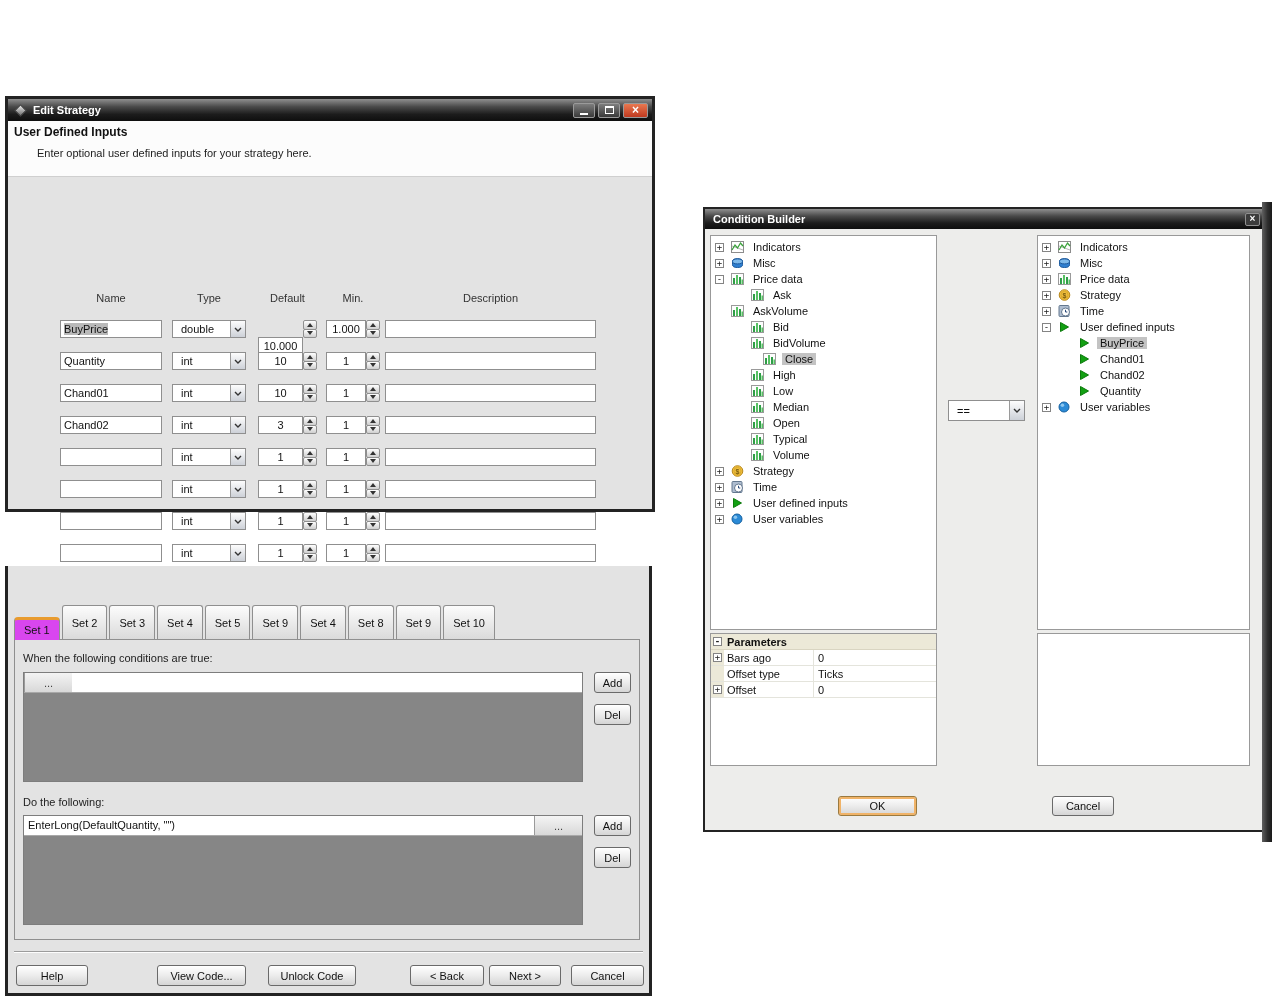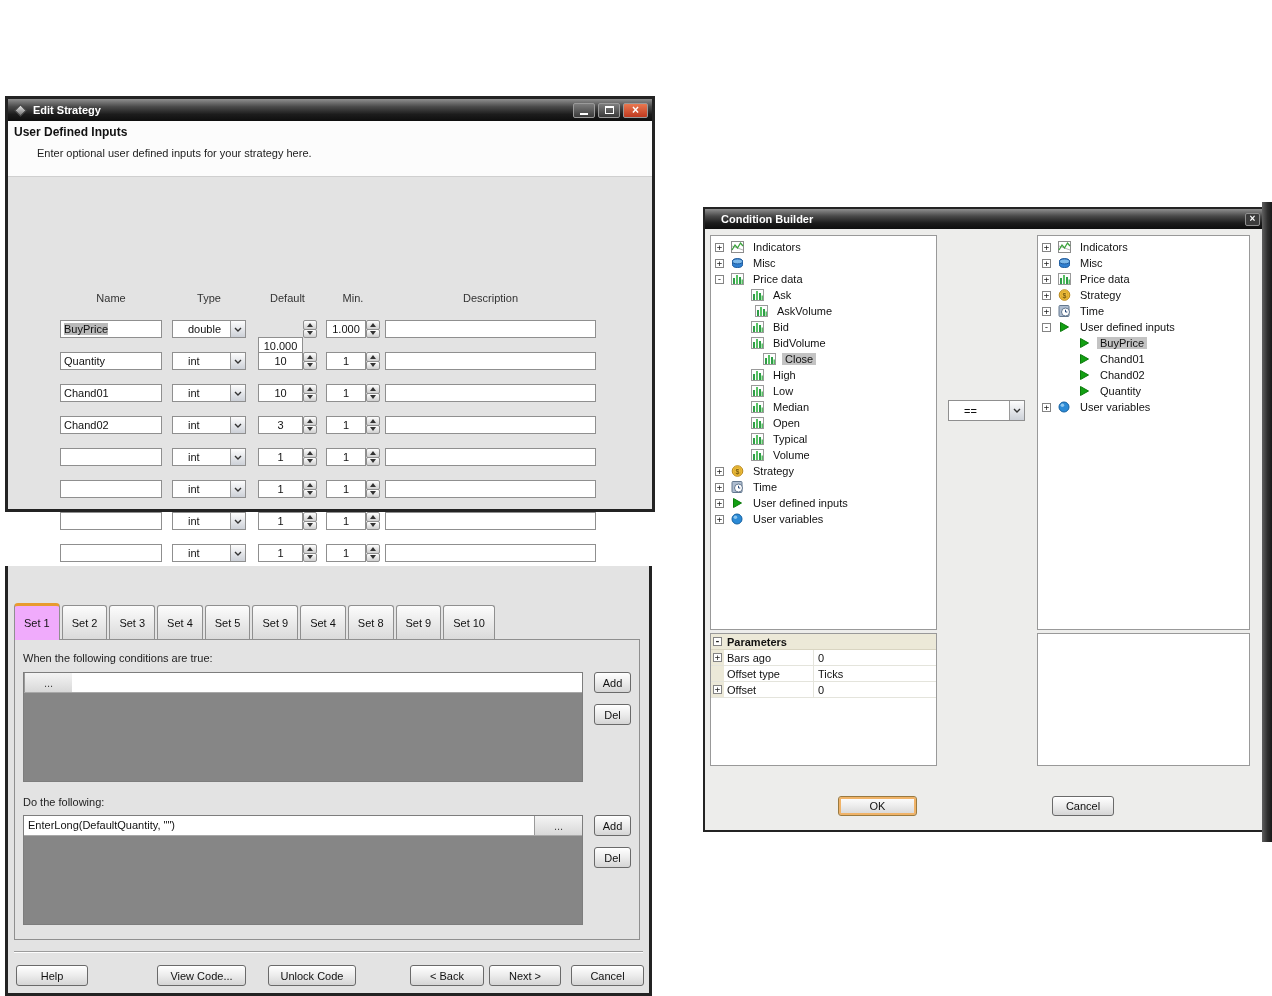--- a/index.html
+++ b/index.html
@@ -21,38 +21,38 @@
           border-radius:2px;color:#fff;font-size:10px;line-height:10px;text-align:center;font-weight:bold}
   .whitehead{position:absolute;left:0;right:0;background:#fcfcfc;border-bottom:1px solid #cfcfcf}
   .h1{position:absolute;left:6px;top:4px;font-weight:bold;font-size:12px}
   .h2{position:absolute;left:29px;top:26px;color:#222}
   .colhead{position:absolute;text-align:center;color:#333}
   .fld{position:absolute;height:18px;background:#fff;border:1px solid #8f8f8f;padding:2px 3px;
        white-space:pre;overflow:hidden}
   .fld.center{text-align:center;padding:2px 0}
   .nsel{background:#b9b9b9}
   .combo{position:absolute;height:18px;background:#fff;border:1px solid #8f8f8f;display:flex;align-items:center}
-  .ctext{flex:1;padding-left:15px;white-space:nowrap;overflow:hidden}
+  .ctext{flex:1;padding-left:8px;white-space:nowrap;overflow:hidden}
   .carrow{width:15px;align-self:stretch;border-left:1px solid #9a9a9a;flex:none;
           background:linear-gradient(#fdfdfd,#cdd1d8);display:flex;align-items:center;justify-content:center}
   .spin{position:absolute;width:14px;height:18px;display:flex;flex-direction:column}
   .spbtn{flex:1;border:1px solid #8f8f8f;border-radius:2px;background:linear-gradient(#fefefe,#cfcfcf);
          display:flex;align-items:center;justify-content:center}
   .spbtn+.spbtn{margin-top:-1px}
   .tri-up{width:0;height:0;border-left:3px solid transparent;border-right:3px solid transparent;border-bottom:4px solid #333}
   .tri-dn{width:0;height:0;border-left:3px solid transparent;border-right:3px solid transparent;border-top:4px solid #333}
   .btn{position:absolute;height:21px;border:1px solid #6a6a6a;border-radius:3px;color:#111;
        background:linear-gradient(#ffffff,#ececec 50%,#d5d5d5);display:flex;align-items:center;justify-content:center;
        box-shadow:inset 0 1px 0 #fff}
   .btn.default{box-shadow:inset 0 0 0 2px #f0b368;border-color:#9a7a40}
   .sep{position:absolute;height:2px;border-top:1px solid #9c9c9c;border-bottom:1px solid #fdfdfd}
   .tabs{position:absolute;display:flex;align-items:flex-end}
   .tab{height:35px;padding:0 9px;display:flex;align-items:center;margin-right:2px;white-space:nowrap;
        background:linear-gradient(#fcfcfc,#d9d9d9);border:1px solid #8f8f8f;border-bottom:none;border-radius:3px 3px 0 0}
-  .tab.active{height:37px;background:#f0abfc;border-top:3px solid #e89b2f;border-radius:4px 4px 0 0;z-index:3;position:relative}
+  .tab.active{height:23px;background:#d946ef;border-top:3px solid #e89b2f;border-radius:4px 4px 0 0;z-index:3;position:relative}
   .panel{position:absolute;border:1px solid #8f8f8f;background:#e3e3e3;z-index:1}
   .plabel-txt{position:absolute;color:#222}
   .lframe{position:absolute;border:1px solid #7d7d7d;background:#868686;display:flex;flex-direction:column;overflow:hidden}
   .lrow{height:20px;background:#fff;display:flex;border-bottom:1px solid #a8a8a8;flex:none}
   .ltext{flex:1;padding:3px 4px;white-space:pre;overflow:hidden}
   .more{width:48px;flex:none;border-left:1px solid #9a9a9a;color:#444;
         background:linear-gradient(#f4f4f4,#d8d8d8);display:flex;align-items:center;justify-content:center}
   .tree{position:absolute;background:#fff;border:1px solid #999;overflow:hidden;padding-top:3px}
   .trow{display:flex;align-items:center;height:16px}
   .exp{width:9px;height:9px;border:1px solid #848484;background:#fff;font-size:9px;line-height:7px;
@@ -394,21 +394,21 @@
         <div class="btn" style="left:260px;top:365px;width:88px">Unlock Code</div>
         <div class="btn" style="left:402px;top:365px;width:74px">&lt; Back</div>
         <div class="btn" style="left:481px;top:365px;width:72px">Next &gt;</div>
         <div class="btn" style="left:563px;top:365px;width:73px">Cancel</div>
       </div>
   </div>
 </div>
 
 <div class="window" style="left:703px;top:207px;width:563px;height:625px;border-width:2px;background:#ededeb">
   <div class="titlebar" style="height:20px">
-    <span style="margin-left:12px">Condition Builder</span>
+    <span style="margin-left:4px">Condition Builder</span>
     <span class="tclose">×</span>
   </div>
   <div class="tree" style="left:5px;top:26px;width:227px;height:395px" id="cb-ltree">
       <div class="trow" style="padding-left:4px">
         <span class="exp">+</span>
         <span class="ticon">
           <svg width="13" height="12" viewBox="0 0 13 12">
             <rect x="0.5" y="0.5" width="12" height="11" fill="#fff" stroke="#8c8c8c"></rect>
             <path d="M1 5 L12 9" stroke="#b4b4b4" stroke-width="1"></path>
             <path d="M1 9 L4 4 L6.5 7 L9.5 2 L12 5" fill="none" stroke="#3aa13a" stroke-width="1.3"></path>
@@ -444,21 +444,21 @@
           <svg width="13" height="12" viewBox="0 0 13 12">
             <rect x="0.5" y="0.5" width="12" height="11" fill="#fdfdfd" stroke="#9a9a9a"></rect>
             <rect x="2" y="5" width="2" height="6" fill="#2e9e46"></rect>
             <rect x="5" y="2" width="2" height="9" fill="#57c163"></rect>
             <rect x="8" y="4" width="2" height="7" fill="#2e9e46"></rect>
             <rect x="10.5" y="6.5" width="1.5" height="4.5" fill="#57c163"></rect>
           </svg>
         </span>
         <span class="tlabel">Ask</span>
       </div>
-      <div class="trow" style="padding-left:44px">
+      <div class="trow" style="padding-left:20px">
         <span class="ticon">
           <svg width="13" height="12" viewBox="0 0 13 12">
             <rect x="0.5" y="0.5" width="12" height="11" fill="#fdfdfd" stroke="#9a9a9a"></rect>
             <rect x="2" y="5" width="2" height="6" fill="#2e9e46"></rect>
             <rect x="5" y="2" width="2" height="9" fill="#57c163"></rect>
             <rect x="8" y="4" width="2" height="7" fill="#2e9e46"></rect>
             <rect x="10.5" y="6.5" width="1.5" height="4.5" fill="#57c163"></rect>
           </svg>
         </span>
         <span class="tlabel">AskVolume</span>

